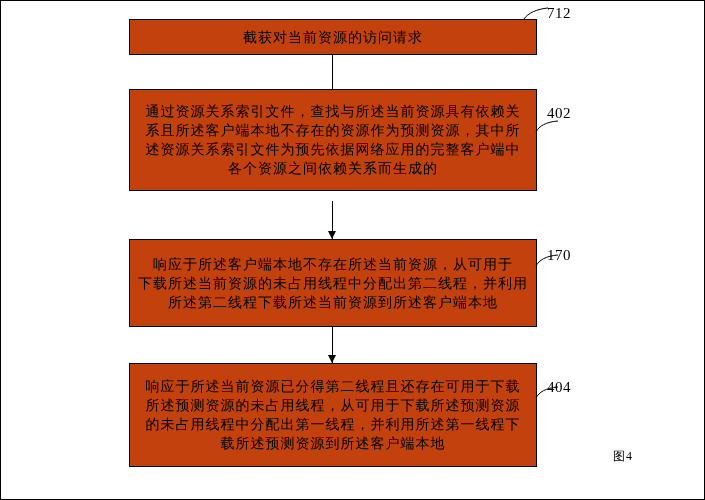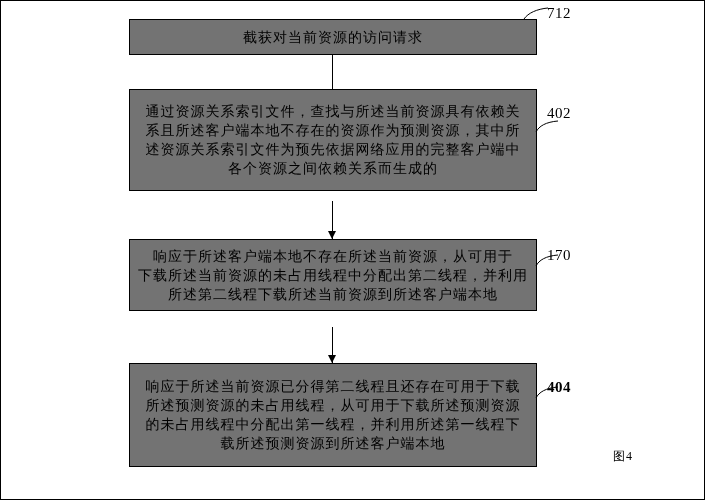--- a/index.html
+++ b/index.html
@@ -12,33 +12,33 @@
     background:#fff;
     border:1px solid #000;
     overflow:hidden;
   }
 
   .step-box{
     position:absolute;
     left:128px;
     width:408px;
     border:1px solid #000;
-    background:#737373;
+    background:#c2410c;
     display:flex;
     align-items:center;
     justify-content:center;
     text-align:center;
     white-space:pre-line;
     font-size:14px;
     line-height:19px;
     letter-spacing:1px;
   }
   #box-401{ top:18px;  height:36px;  }
   #box-402{ top:88px;  height:102px; }
-  #box-403{ top:238px; height:72px;  }
+  #box-403{ top:238px; height:88px;  }
   #box-404{ top:362px; height:104px; }
 
   .arrow{
     position:absolute;
     left:331px;
     width:1px;
     background:#000;
   }
   .arrow::after{
     content:"";
@@ -56,21 +56,21 @@
 
   .step-label{
     position:absolute;
     left:546px;
     font-size:15px;
     letter-spacing:0.5px;
   }
   #label-401{ top:4px;   }
   #label-402{ top:104px; }
   #label-403{ top:246px; }
-  #label-404{ top:378px;font-weight:bold; }
+  #label-404{ top:378px; }
 
   .leader{
     position:absolute;
     width:26px; height:14px;
   }
   .leader path{ stroke:#000; stroke-width:1; fill:none; }
   #leader-401{ left:522px; top:5px;   }
   #leader-402{ left:533px; top:118px; }
   #leader-403{ left:533px; top:252px; }
   #leader-404{ left:533px; top:384px; }

